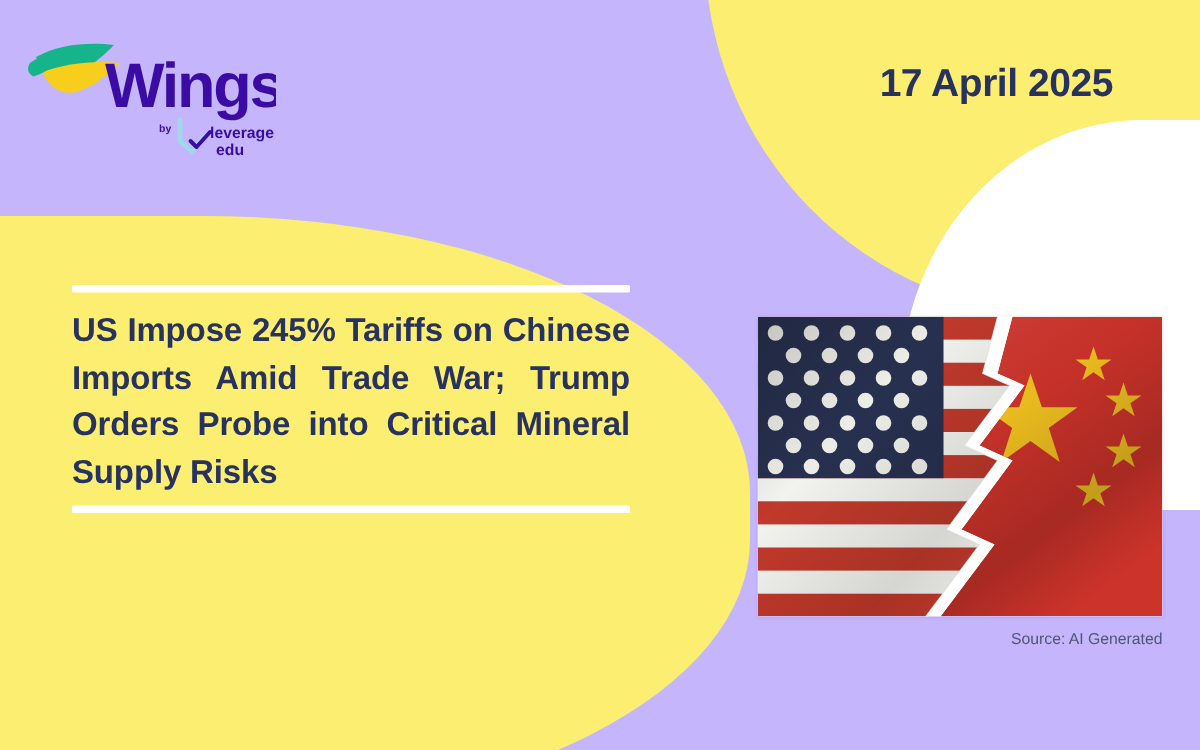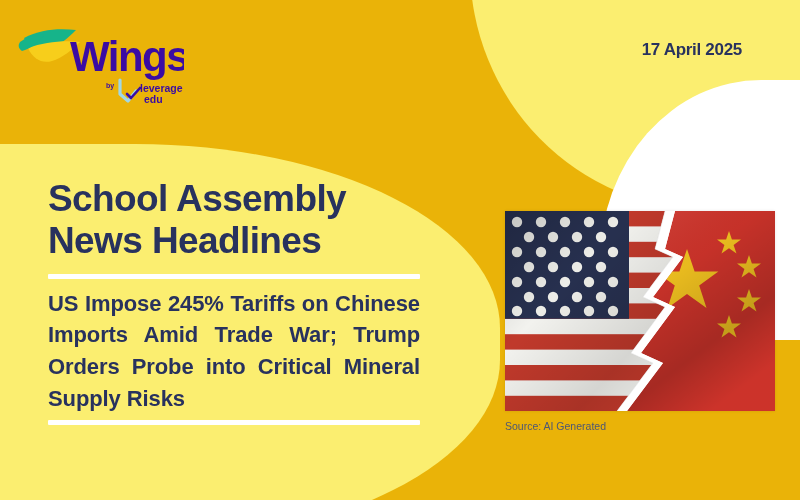--- a/index.html
+++ b/index.html
@@ -4,21 +4,21 @@
 <style>
   html, body {
     margin: 0;
     padding: 0;
     background: #ffffff;
   }
   #canvas {
     position: relative;
     width: 800px;
     height: 500px;
-    background: #eab308;
+    background: #c4b5fd;
     overflow: hidden;
     font-family: "Liberation Sans", sans-serif;
   }
 
   
   .blob-top-right {
     position: absolute;
     top: -170px;
     left: 470px;
     width: 520px;
@@ -66,21 +66,21 @@
     height: 90px;
     z-index: 5;
   }
   .logo svg { display: block; }
 
   
   .date {
     position: absolute;
     right: 58px;
     top: 40px;
-    font-size: 17px;
+    font-size: 26px;
     font-weight: bold;
     color: #28325E;
     letter-spacing: -0.3px;
     z-index: 6;
     white-space: nowrap;
   }
 
   
   .headline-block {
     position: absolute;
@@ -127,21 +127,21 @@
     z-index: 6;
     box-shadow: 0 0 3px rgba(0,0,0,0.10);
   }
   .flag-wrap svg { display: block; }
 
   .source-caption {
     position: absolute;
     left: 505px;
     top: 420px;
     width: 270px;
-    text-align: left;
+    text-align: right;
     font-size: 10.5px;
     color: #4d5775;
     z-index: 6;
   }
 </style>
 </head>
 <body>
 
 <div id="canvas">
 
@@ -168,22 +168,20 @@
         <path d="M113 76 L117 80 L126 70" stroke="#3A0CA3" stroke-width="2.6" fill="none" stroke-linecap="round" stroke-linejoin="round"></path>
       </g>
       <text x="126" y="74" font-family="'Liberation Sans', sans-serif" font-size="10.5" font-weight="bold" fill="#3A0CA3">leverage</text>
       <text x="130" y="85" font-family="'Liberation Sans', sans-serif" font-size="10.5" font-weight="bold" fill="#3A0CA3">edu</text>
     </svg>
   </div>
 
   <div class="date">17 April 2025</div>
 
   <div class="headline-block">
-    <div class="headline">School Assembly
-News Headlines</div>
     <div class="rule"></div>
     <div class="subhead">US Impose 245% Tariffs on Chinese Imports Amid Trade War; Trump Orders Probe into Critical Mineral Supply Risks</div>
     <div class="rule bottom"></div>
   </div>
 
   <div class="flag-wrap">
     <svg width="270" height="200" viewBox="0 0 270 200" xmlns="http://www.w3.org/2000/svg">
       <defs>
         <linearGradient id="shade" x1="0" y1="0" x2="1" y2="1">
           <stop offset="0%" stop-color="#000" stop-opacity="0.18"></stop>

